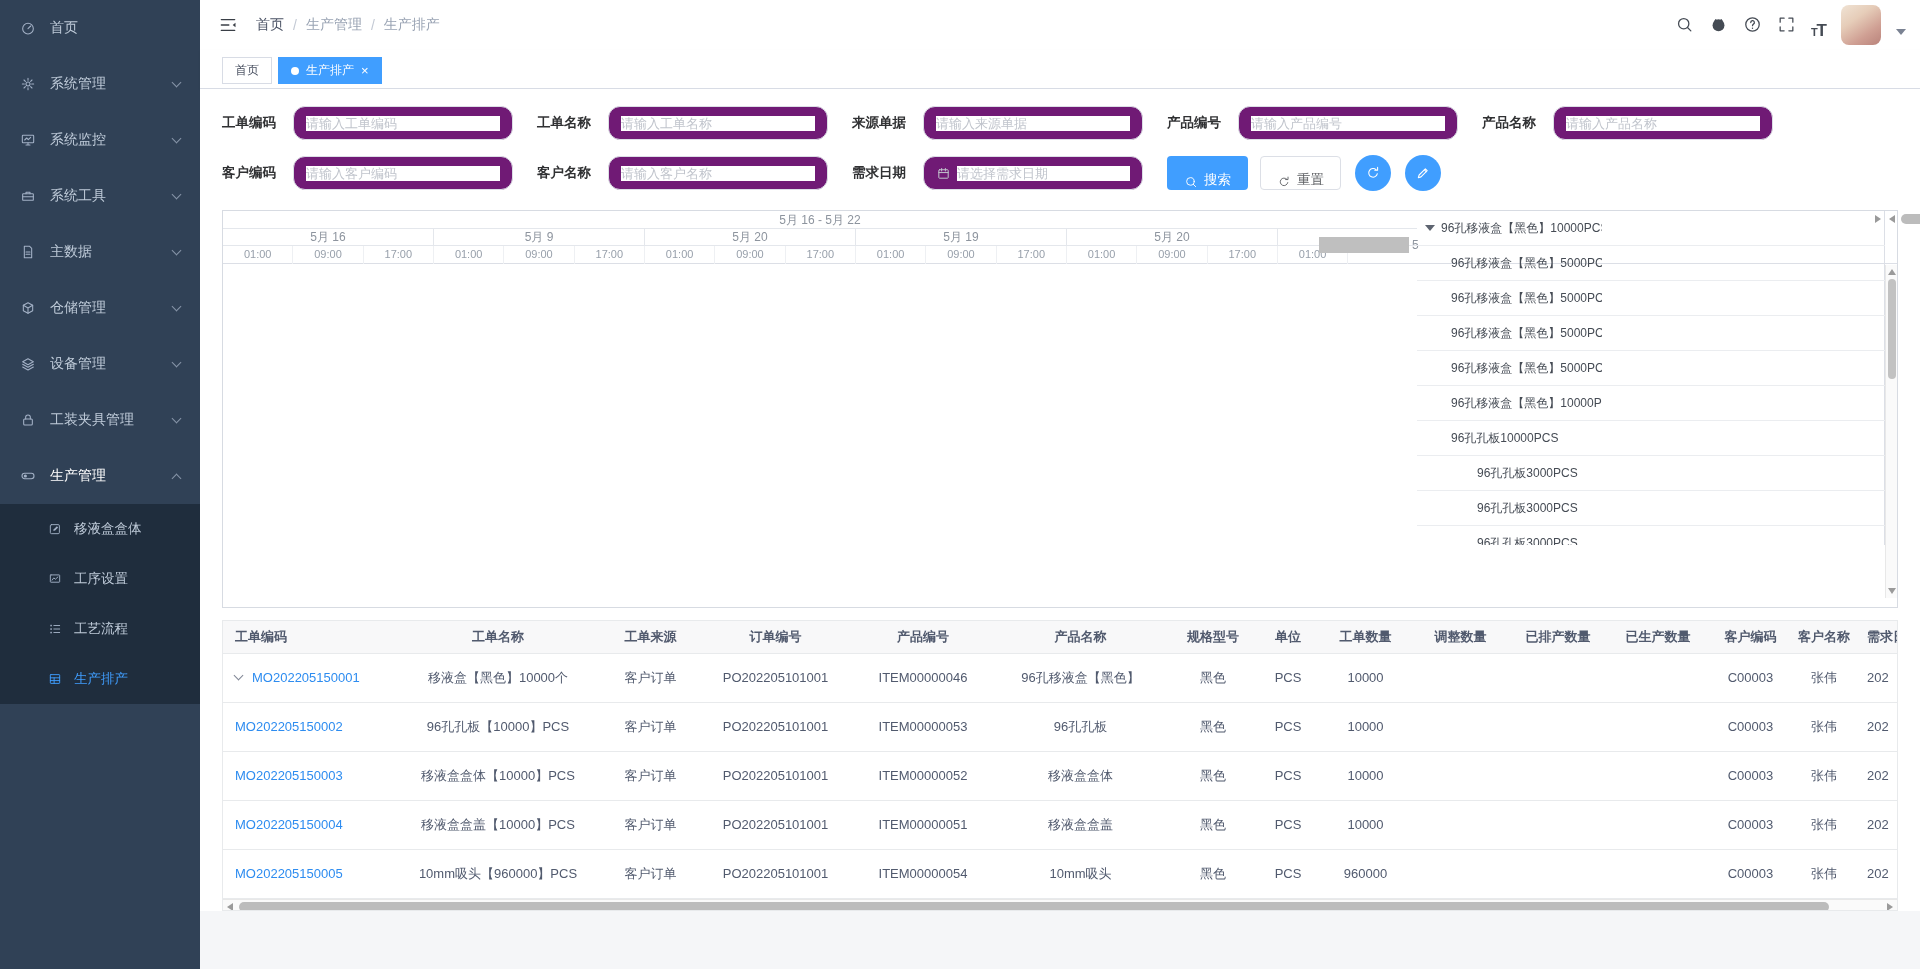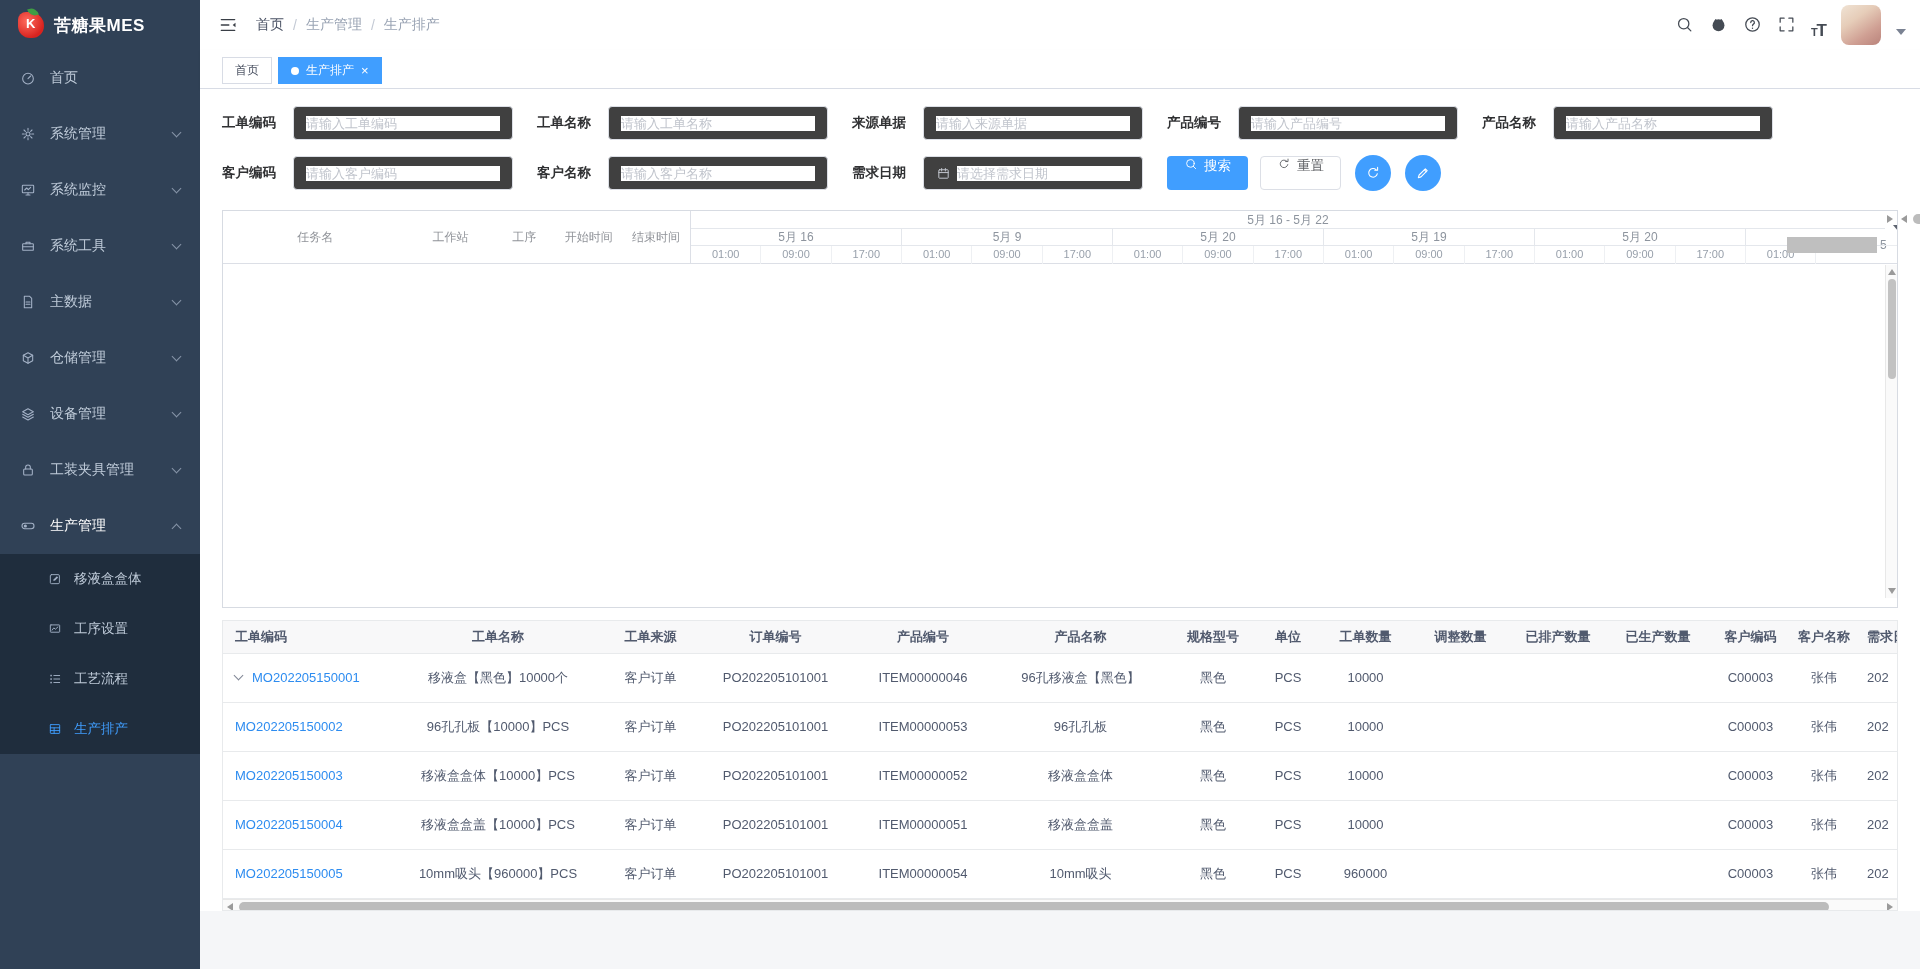--- a/index.html
+++ b/index.html
@@ -43,25 +43,25 @@
   .tabsbar{height:40px;border-bottom:1px solid #d8dce5;display:flex;align-items:center;gap:6px;padding:4px 0 0 22px;background:#fff;box-shadow:0 1px 3px rgba(0,0,0,.04);}
   .tab{height:27px;padding:0 12px;display:inline-flex;align-items:center;font-size:12px;border:1px solid #d8dce5;color:#495060;background:#fff;cursor:pointer;gap:7px;}
   .tab.active{background:#409eff;border-color:#409eff;color:#fff;}
   .tab .dot{width:8px;height:8px;border-radius:50%;background:#fff;}
   .tab .x{font-size:13px;line-height:1;}
   
   .filters{padding:17px 0 0 22px;background:#fff;}
   .f-row{display:flex;align-items:center;margin-bottom:15px;gap:0;}
   .f-group{display:flex;align-items:center;margin-right:24px;}
   .f-label{width:62px;font-size:13.5px;font-weight:bold;color:#303133;text-align:left;margin-right:9px;white-space:nowrap;}
-  .f-input{width:220px;height:34px;border:1px solid #dcdfe6;border-radius:4px;padding:0 12px;font-size:13px;color:#606266;display:flex;align-items:center;gap:6px;background:#404040;}
+  .f-input{width:220px;height:34px;border:1px solid #dcdfe6;border-radius:12px;padding:0 12px;font-size:13px;color:#606266;display:flex;align-items:center;gap:6px;background:#701a75;}
   .f-input input{border:none;outline:none;width:100%;font-size:13px;font-family:inherit;color:#606266;}
   .f-input input::placeholder{color:#c0c4cc;}
   .cal-ico{width:15px;height:15px;color:#c0c4cc;flex:0 0 15px;}
-  .btn{height:34px;border-radius:4px;font-size:13.5px;display:inline-flex;align-items:flex-start;justify-content:center;gap:6px;cursor:pointer;border:1px solid transparent;padding:0 16px;}
+  .btn{height:34px;border-radius:4px;font-size:13.5px;display:inline-flex;align-items:flex-end;justify-content:center;gap:6px;cursor:pointer;border:1px solid transparent;padding:0 16px;}
   .btn-primary{background:#409eff;color:#fff;}
   .btn-plain{background:#fff;border-color:#dcdfe6;color:#606266;margin-left:12px;}
   .btn .bi{width:14px;height:14px;}
   .btn-circle{width:36px;height:36px;border-radius:50%;background:#409eff;color:#fff;border:none;margin-left:14px;display:inline-flex;align-items:center;justify-content:center;cursor:pointer;}
   .btn-circle .bi{width:16px;height:16px;}
   
   .gantt{margin:4px 0 0 22px;width:1676px;height:401px;border:1px solid #d7dbe2;position:relative;background:#fff;font-size:12px;}
   .g-header{display:flex;height:53px;border-bottom:1px solid #dcdfe6;}
   .g-lh{width:468px;flex:0 0 468px;display:flex;align-items:center;border-right:1px solid #dcdfe6;color:#909399;}
   .g-lh div{text-align:center;}
@@ -100,24 +100,20 @@
   table.bt th.l,table.bt td.l{text-align:left;padding-left:12px;}
   .mo-link{color:#2d8cf0;cursor:pointer;}
   .row-caret{display:inline-block;width:7px;height:7px;border-right:1.5px solid #808695;border-bottom:1.5px solid #808695;transform:rotate(45deg);margin-right:10px;vertical-align:3px;cursor:pointer;}
   .footer-strip{height:58px;background:#f5f6f8;}
 </style>
 </head>
 <body>
 
 <div class="page">
   <aside class="sidebar">
-    <div class="logo">
-      <span class="logo-mark"></span>
-      <span class="logo-title">苦糖果MES</span>
-    </div>
     <nav id="nav">
         <div class="s-item ">
     <span class="s-ico">
             <svg class="i i" viewBox="0 0 24 24">
               <circle cx="12" cy="13" r="8"></circle>
               <path d="M12 13l4-4"></path>
             </svg>
           </span>
     <span>首页</span>
 
@@ -373,27 +369,20 @@
             <span class="bi"><svg class="i i" viewBox="0 0 24 24">
                 <path d="M5 19l1.2-4L15.5 5.7l2.8 2.8L9 17.8z"></path>
                 <path d="M14 7.2l2.9 2.9"></path>
               </svg></span>
           </button>
    </div>
       </section>
 
     <section class="gantt" id="gantt">
         <div class="g-header">
-  <div class="g-lh">
-            <div style="width:185px">任务名</div>
-            <div style="width:86px">工作站</div>
-            <div style="width:62px">工序</div>
-            <div style="width:67px">开始时间</div>
-            <div style="width:68px">结束时间</div>
-          </div>
           <div class="g-th">
     <div class="g-range">5月 16 - 5月 22</div>
     <div class="g-days">
               <div class="g-day">5月 16</div>
               <div class="g-day">5月 9</div>
               <div class="g-day">5月 20</div>
               <div class="g-day">5月 19</div>
               <div class="g-day">5月 20</div>
               <div class="g-day-part">
        <span class="g-grey"></span>

